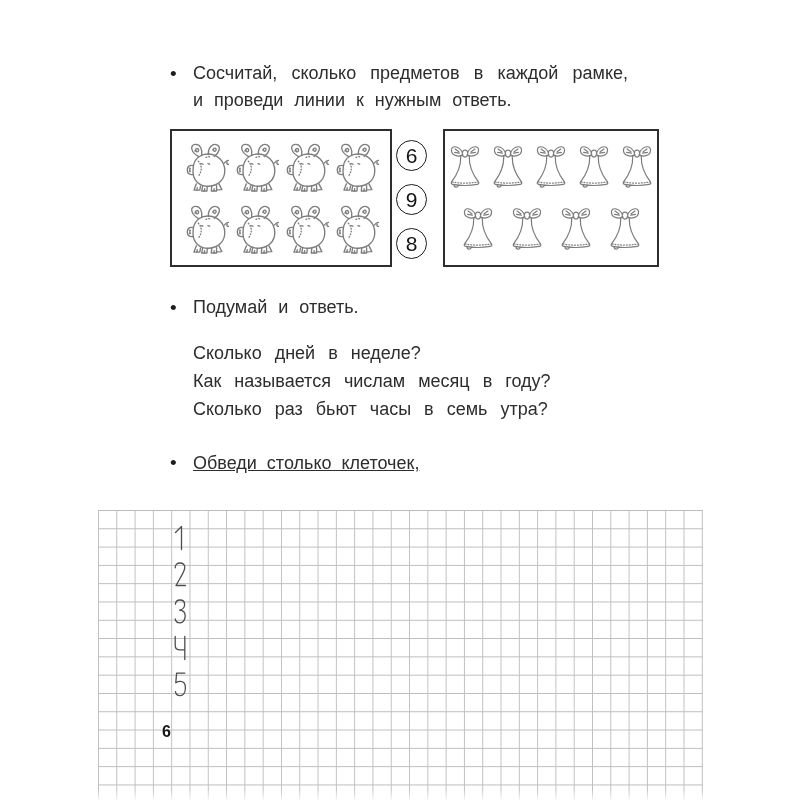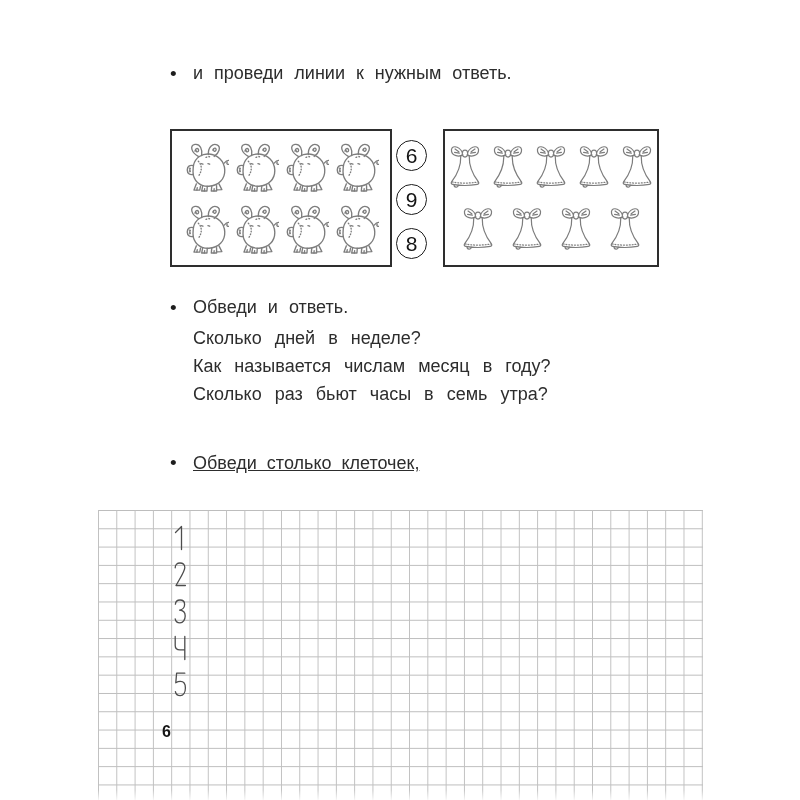--- a/index.html
+++ b/index.html
@@ -11,21 +11,21 @@
   .task { position:absolute; display:flex; font-size:18px; }
   .task .bullet { width:23px; flex:none; font-size:19px; color:#1d1d1d; }
   .task-text { word-spacing:6px; }
   .task1 { left:170px; top:60px; line-height:27px; }
   .task1 .task-text { width:435px; }
   .task1 .line1 { text-align:justify; text-align-last:justify; }
   .task2 { left:170px; top:294px; line-height:27px; }
   .task3 { left:170px; top:450px; line-height:26px; }
   .task3 .task-text { word-spacing:5px;text-decoration:underline; }
   .questions {
-    position:absolute; left:193px; top:324px; font-size:18px;
+    position:absolute; left:193px; top:339px; font-size:18px;
     line-height:28px; word-spacing:8px;
   }
   
   .frame {
     position:absolute; border:2px solid #2e2e2e; background:#fff;
     display:flex; flex-direction:column; justify-content:space-evenly;
   }
   .frame-left  { left:170px; top:129px; width:218px; height:134px; }
   .frame-right { left:443px; top:129px; width:212px; height:134px; }
   .item-row { display:flex; justify-content:center; align-items:center; }
@@ -102,20 +102,21 @@
           <path stroke-dasharray="1,2" d="M5.5,41.8 C14,43.4 24,43.4 32.5,41.8"></path>
           <path d="M7.5,44.8 a2.2,2.4 0 1 0 4.4,0.3"></path>
         </g>
       </symbol>
     </defs>
   </svg>
 
   <div class="task task1">
     <span class="bullet">•</span>
     <div class="task-text">
+      <div class="line1">Сосчитай, сколько предметов в каждой рамке,</div>
       <div>и проведи линии к нужным ответь.</div>
     </div>
   </div>
 
   <div class="frame frame-left">
     <div class="item-row pig-row">
         <svg viewBox="0 0 48 52" width="48" height="50">
           <use href="#sym-pig"></use>
         </svg>
         <svg viewBox="0 0 48 52" width="48" height="50">
@@ -185,21 +186,21 @@
           <use href="#sym-bell"></use>
         </svg>
         <svg viewBox="0 0 38 52" width="36" height="50">
           <use href="#sym-bell"></use>
         </svg>
       </div>
   </div>
 
   <div class="task task2">
     <span class="bullet">•</span>
-    <div class="task-text">Обведи и ответь.</div>
+    <div class="task-text">Подумай и ответь.</div>
   </div>
 
   <div class="questions">
     <div>Сколько дней в неделе?</div>
     <div>Как называется числам месяц в году?</div>
     <div>Сколько раз бьют часы в семь утра?</div>
   </div>
 
   <div class="task task3">
     <span class="bullet">•</span>

